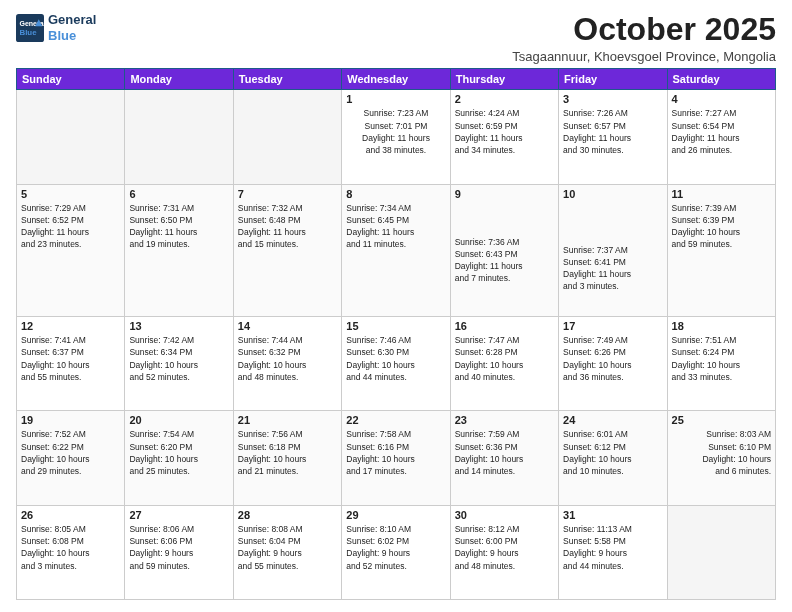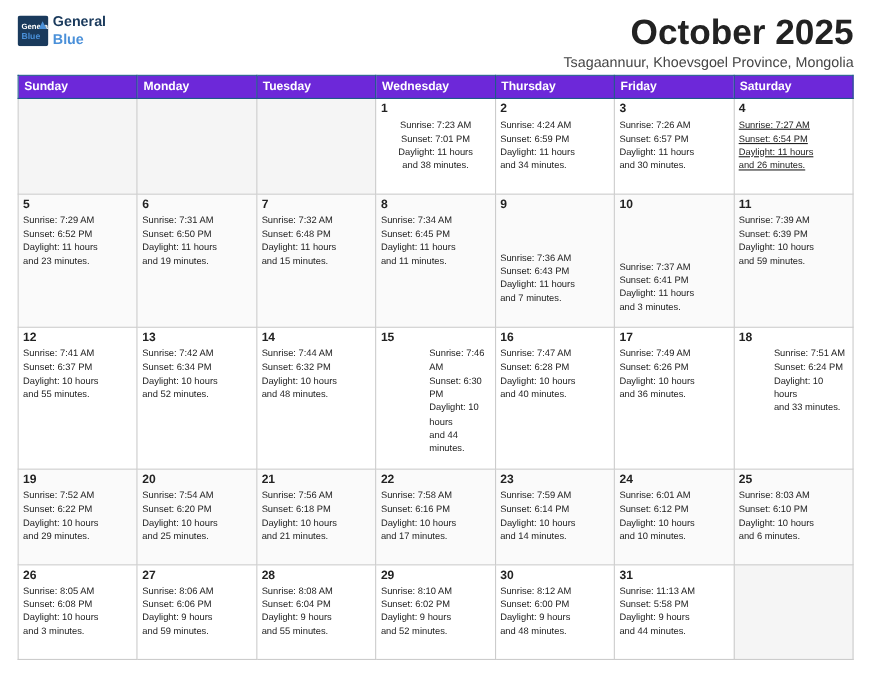--- a/index.html
+++ b/index.html
@@ -154,21 +154,21 @@
           </td>
           <td>
             <div class="day-number">3</div>
             <div class="day-info" style="white-space: pre-line;">Sunrise: 7:26 AM
 Sunset: 6:57 PM
 Daylight: 11 hours
 and 30 minutes.</div>
           </td>
           <td>
             <div class="day-number">4</div>
-            <div class="day-info" style="white-space: pre-line; text-decoration: underline;">Sunrise: 7:27 AM
+            <div class="day-info" style="white-space: pre-line;">Sunrise: 7:27 AM
 Sunset: 6:54 PM
 Daylight: 11 hours
 and 26 minutes.</div>
           </td>
         </tr>
         <tr>
           <td>
             <div class="day-number">5</div>
             <div class="day-info" style="white-space: pre-line;">Sunrise: 7:29 AM
 Sunset: 6:52 PM
@@ -235,42 +235,42 @@
           </td>
           <td>
             <div class="day-number">14</div>
             <div class="day-info" style="white-space: pre-line;">Sunrise: 7:44 AM
 Sunset: 6:32 PM
 Daylight: 10 hours
 and 48 minutes.</div>
           </td>
           <td>
             <div class="day-number">15</div>
-            <div class="day-info" style="white-space: pre-line; margin-left: 44px;">Sunrise: 7:46 AM
+            <div class="day-info" style="white-space: pre-line;">Sunrise: 7:46 AM
 Sunset: 6:30 PM
 Daylight: 10 hours
 and 44 minutes.</div>
           </td>
           <td>
             <div class="day-number">16</div>
             <div class="day-info" style="white-space: pre-line;">Sunrise: 7:47 AM
 Sunset: 6:28 PM
 Daylight: 10 hours
 and 40 minutes.</div>
           </td>
           <td>
             <div class="day-number">17</div>
             <div class="day-info" style="white-space: pre-line;">Sunrise: 7:49 AM
 Sunset: 6:26 PM
 Daylight: 10 hours
 and 36 minutes.</div>
           </td>
           <td>
             <div class="day-number">18</div>
-            <div class="day-info" style="white-space: pre-line; margin-left: 32px;">Sunrise: 7:51 AM
+            <div class="day-info" style="white-space: pre-line;">Sunrise: 7:51 AM
 Sunset: 6:24 PM
 Daylight: 10 hours
 and 33 minutes.</div>
           </td>
         </tr>
         <tr>
           <td>
             <div class="day-number">19</div>
             <div class="day-info" style="white-space: pre-line;">Sunrise: 7:52 AM
 Sunset: 6:22 PM
@@ -294,34 +294,34 @@
           <td>
             <div class="day-number">22</div>
             <div class="day-info" style="white-space: pre-line;">Sunrise: 7:58 AM
 Sunset: 6:16 PM
 Daylight: 10 hours
 and 17 minutes.</div>
           </td>
           <td>
             <div class="day-number">23</div>
             <div class="day-info" style="white-space: pre-line;">Sunrise: 7:59 AM
-Sunset: 6:14 PM
+Sunset: 6:36 PM
 Daylight: 10 hours
 and 14 minutes.</div>
           </td>
           <td>
             <div class="day-number">24</div>
             <div class="day-info" style="white-space: pre-line;">Sunrise: 6:01 AM
 Sunset: 6:12 PM
 Daylight: 10 hours
 and 10 minutes.</div>
           </td>
           <td>
             <div class="day-number">25</div>
-            <div class="day-info" style="white-space: pre-line;">Sunrise: 8:03 AM
+            <div class="day-info" style="white-space: pre-line; text-align: right;">Sunrise: 8:03 AM
 Sunset: 6:10 PM
 Daylight: 10 hours
 and 6 minutes.</div>
           </td>
         </tr>
         <tr>
           <td>
             <div class="day-number">26</div>
             <div class="day-info" style="white-space: pre-line;">Sunrise: 8:05 AM
 Sunset: 6:08 PM

